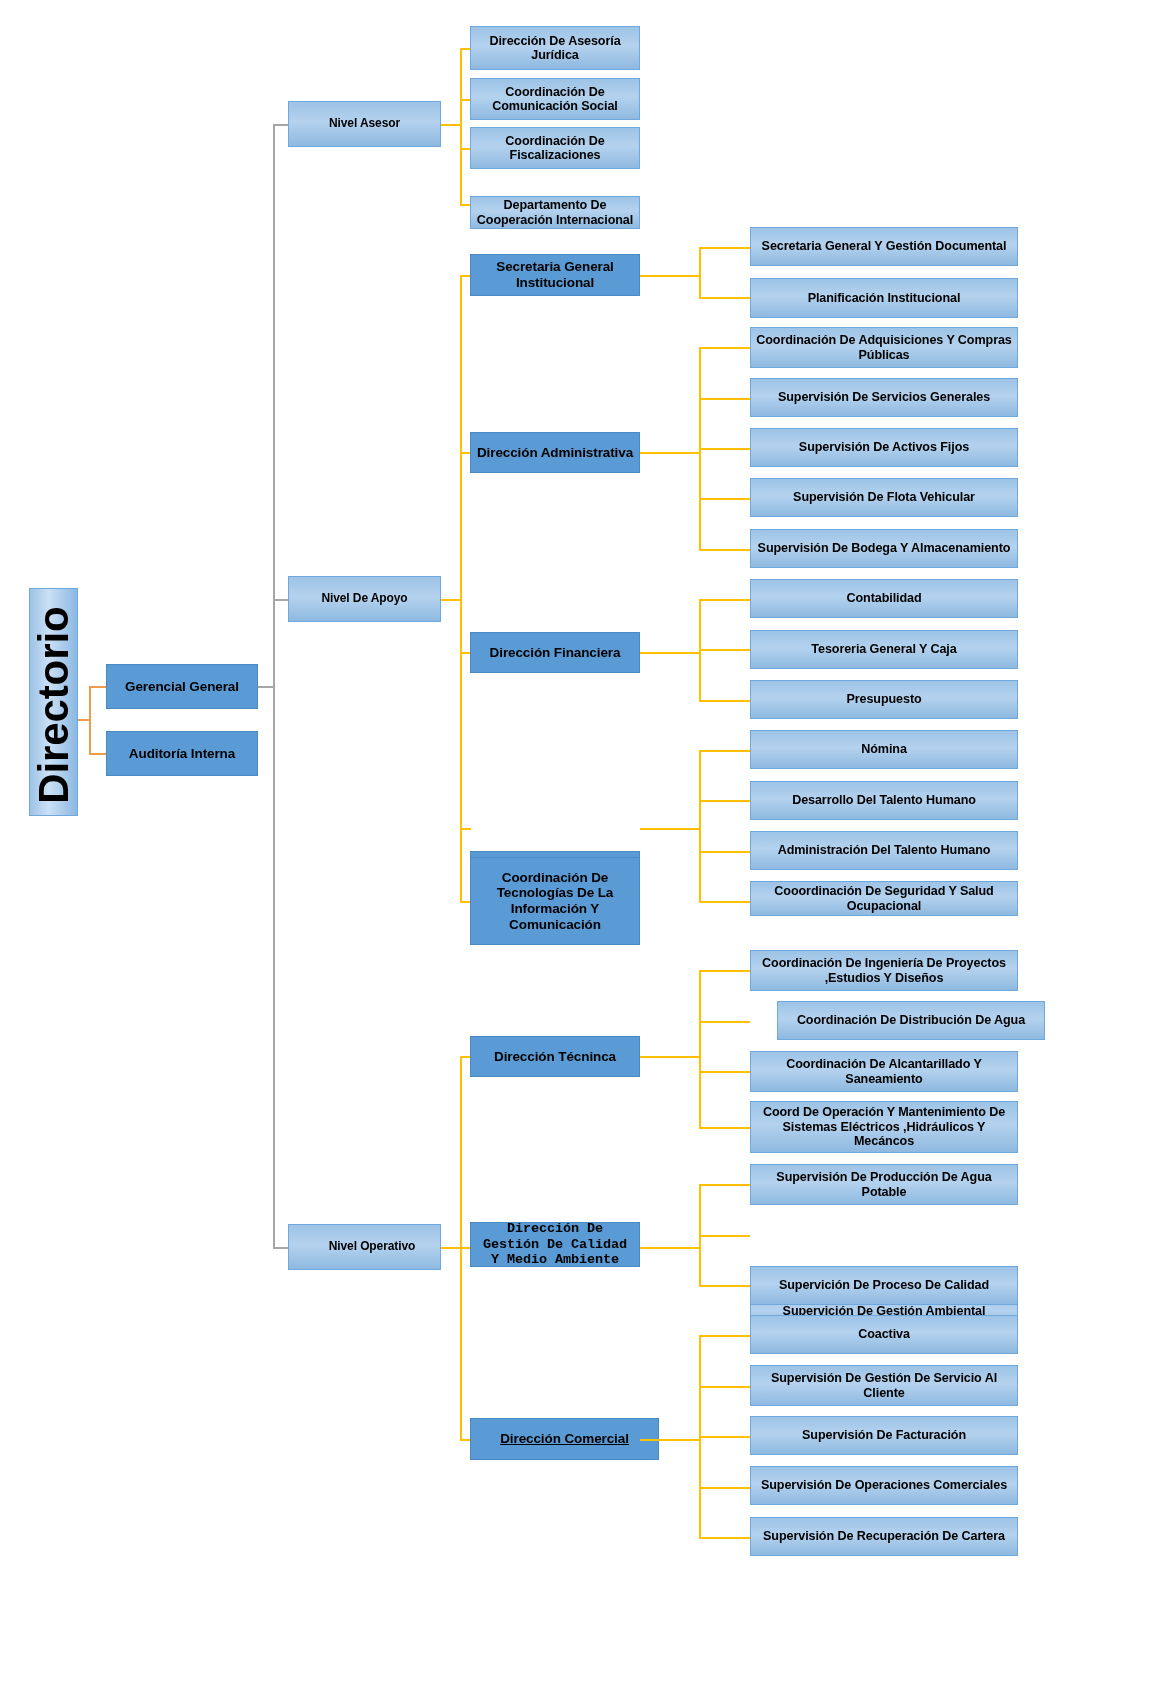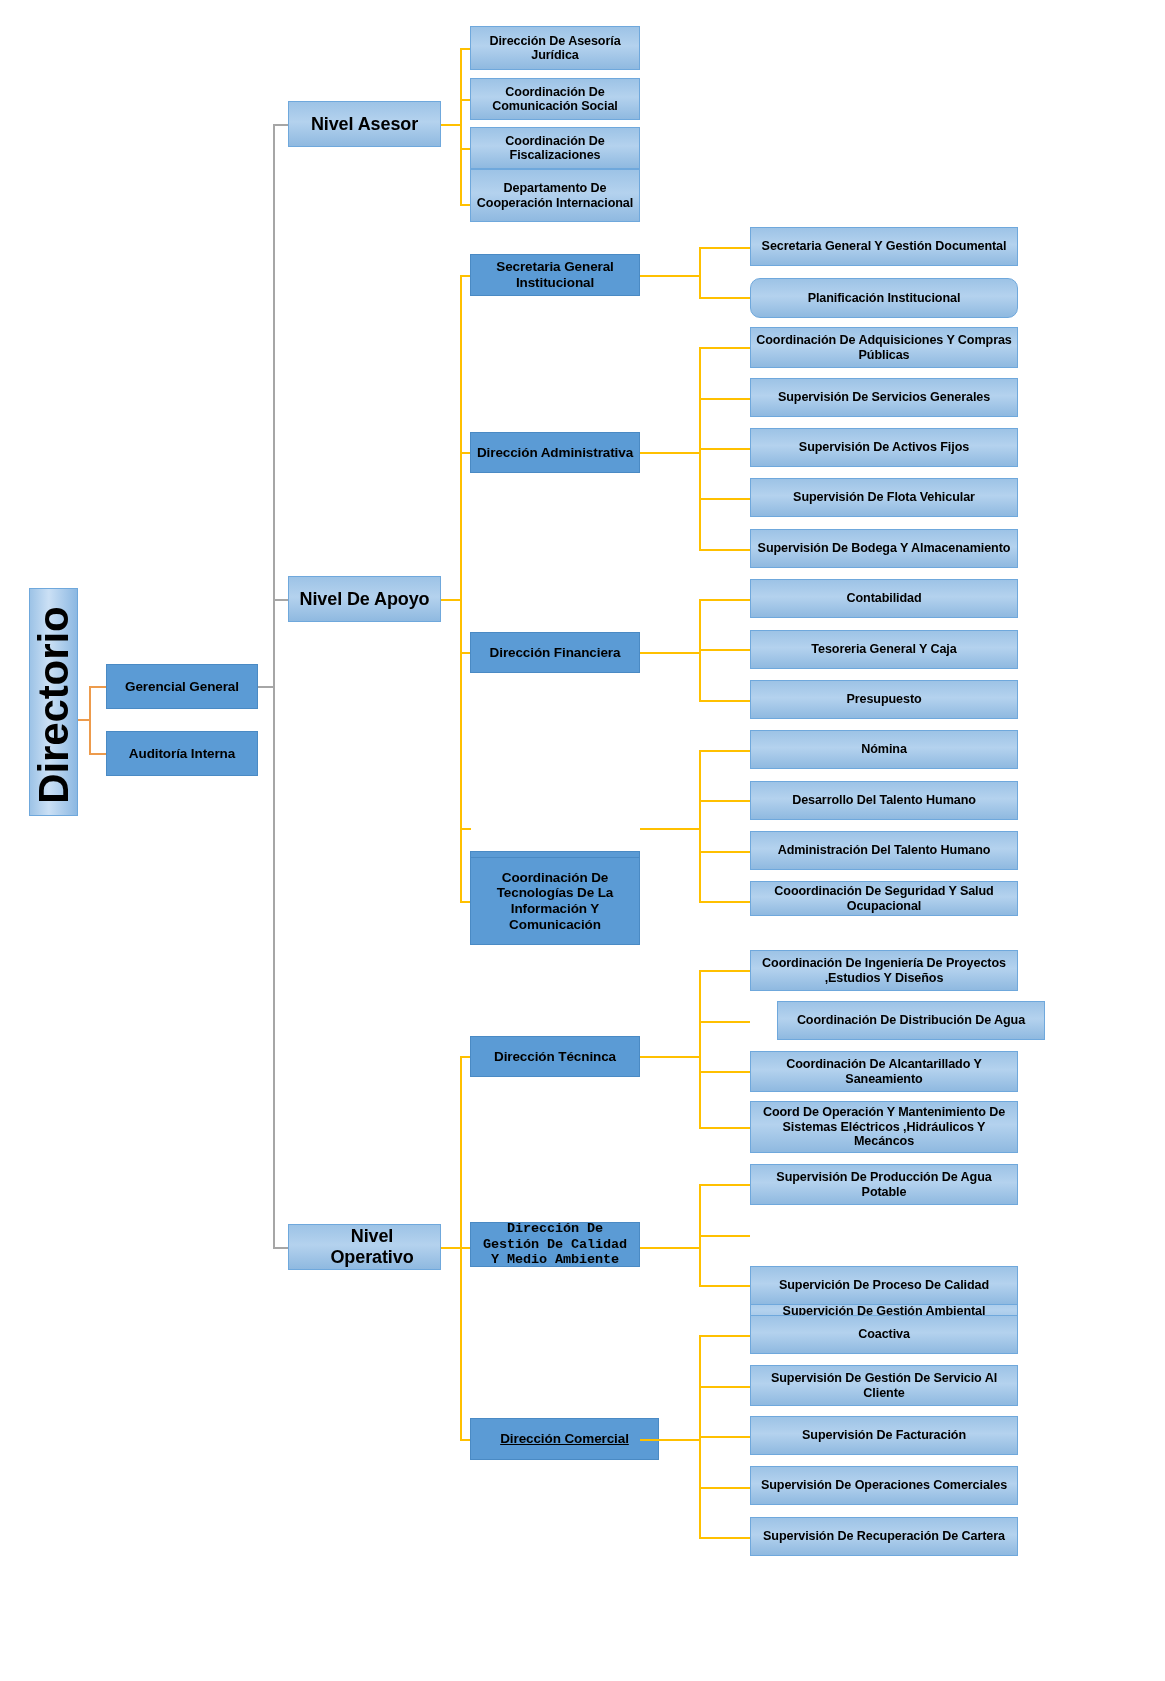--- a/index.html
+++ b/index.html
@@ -12,21 +12,21 @@
 
   
   .solid{background:#5B9BD5;border:1px solid #4a8ac4;}
   
   .grad{background:linear-gradient(to bottom,#9DC3E6 0%,#B4D2EE 45%,#8FB9E0 100%);
         border:1px solid #6FA8DC;}
   
   .vbar{background:linear-gradient(to right,#9DC3E6 0%,#CBE0F5 40%,#8CB8E2 100%);
         border:1px solid #6FA8DC;}
 
-  .lvl1{font-size:18px;}
+  .lvl1{font-size:12px;}
   .lvl2{font-size:13.5px;}
   .leaf{font-size:12.6px;}
   .ger{font-size:13.5px;}
 
   .vtitle{position:absolute;width:200px;left:-76px;top:92px;transform:rotate(-90deg);
           font-size:42px;font-weight:bold;text-align:center;color:#000;
           font-family:"Liberation Sans",sans-serif;}
 
   
   .ln{position:absolute;}
@@ -83,21 +83,21 @@
 
   <div class="node grad leaf" style="left:470px;top:26px;width:170px;height:44px;">
     <span>Dirección De Asesoría Jurídica</span>
   </div>
   <div class="node grad leaf" style="left:470px;top:78px;width:170px;height:42px;">
     <span>Coordinación  De Comunicación Social</span>
   </div>
   <div class="node grad leaf" style="left:470px;top:127px;width:170px;height:42px;">
     <span>Coordinación De Fiscalizaciones</span>
   </div>
-  <div class="node grad leaf" style="left:470px;top:169px;width:170px;height:53px;">
+  <div class="node grad leaf" style="left:470px;top:196px;width:170px;height:33px;">
     <span>Departamento De Cooperación Internacional</span>
   </div>
 
   <div class="ln h amber" style="left:441px;top:599px;width:20px;"></div>
   <div class="ln v amber" style="left:460px;top:275px;height:627px;"></div>
   <div class="ln h amber" style="left:460px;top:275px;width:11px;"></div>
   <div class="ln h amber" style="left:460px;top:452px;width:11px;"></div>
   <div class="ln h amber" style="left:460px;top:652px;width:11px;"></div>
   <div class="ln h amber" style="left:460px;top:828px;width:11px;"></div>
   <div class="ln h amber" style="left:460px;top:901px;width:11px;"></div>
@@ -135,21 +135,21 @@
   </div>
 
   <div class="ln h amber" style="left:640px;top:275px;width:60px;"></div>
   <div class="ln v amber" style="left:699px;top:247px;height:50px;"></div>
   <div class="ln h amber" style="left:699px;top:247px;width:51px;"></div>
   <div class="ln h amber" style="left:699px;top:297px;width:51px;"></div>
 
   <div class="node grad leaf" style="left:750px;top:227px;width:268px;height:39px;">
     <span>Secretaria General Y Gestión Documental</span>
   </div>
-  <div class="node grad leaf" style="left:750px;top:278px;width:268px;height:40px;border-radius:10px;">
+  <div class="node grad leaf" style="left:750px;top:278px;width:268px;height:40px;">
     <span>Planificación Institucional</span>
   </div>
 
   <div class="ln h amber" style="left:640px;top:452px;width:60px;"></div>
   <div class="ln v amber" style="left:699px;top:347px;height:202px;"></div>
   <div class="ln h amber" style="left:699px;top:347px;width:51px;"></div>
   <div class="ln h amber" style="left:699px;top:398px;width:51px;"></div>
   <div class="ln h amber" style="left:699px;top:448px;width:51px;"></div>
   <div class="ln h amber" style="left:699px;top:498px;width:51px;"></div>
   <div class="ln h amber" style="left:699px;top:549px;width:51px;"></div>

